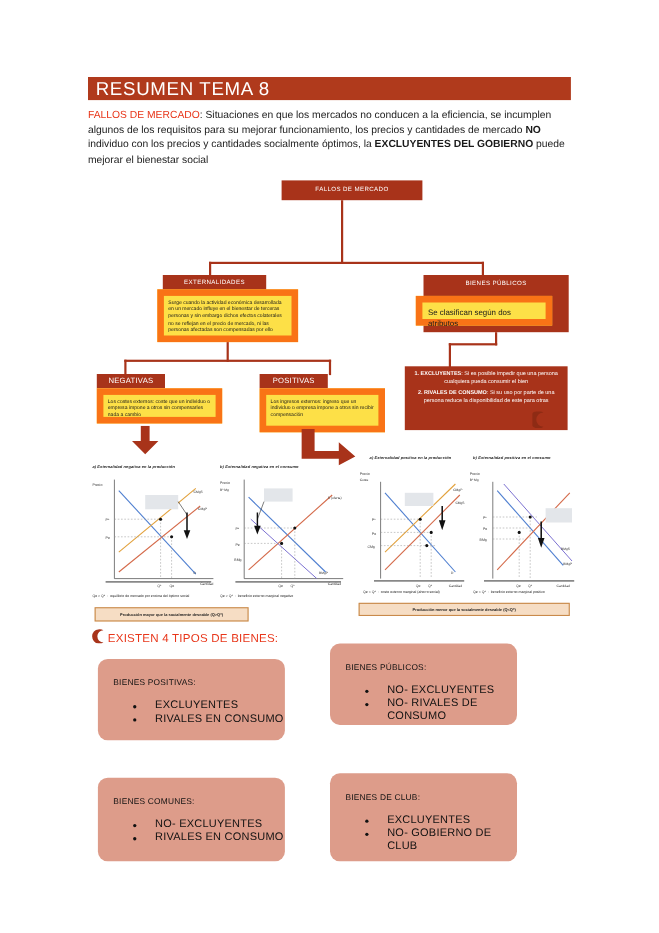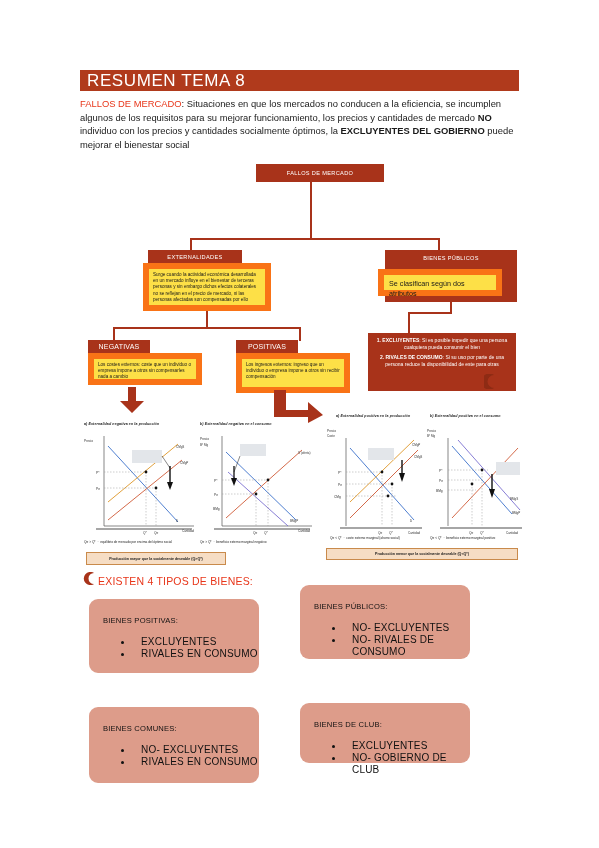--- a/index.html
+++ b/index.html
@@ -302,21 +302,21 @@
   </div>
 
   <div class="gbox" style="left:89px;top:707px;width:170px;height:76px;">
     <div class="gt">BIENES COMUNES:</div>
     <ul>
       <li>NO- EXCLUYENTES</li>
       <li>RIVALES EN CONSUMO</li>
     </ul>
   </div>
 
-  <div class="gbox" style="left:300px;top:703px;width:170px;height:60px;">
+  <div class="gbox" style="left:300px;top:703px;width:170px;height:80px;">
     <div class="gt">BIENES DE CLUB:</div>
     <ul>
       <li>EXCLUYENTES</li>
       <li>NO- GOBIERNO DE CLUB</li>
     </ul>
   </div>
 
 </div>
 
 </body></html>

